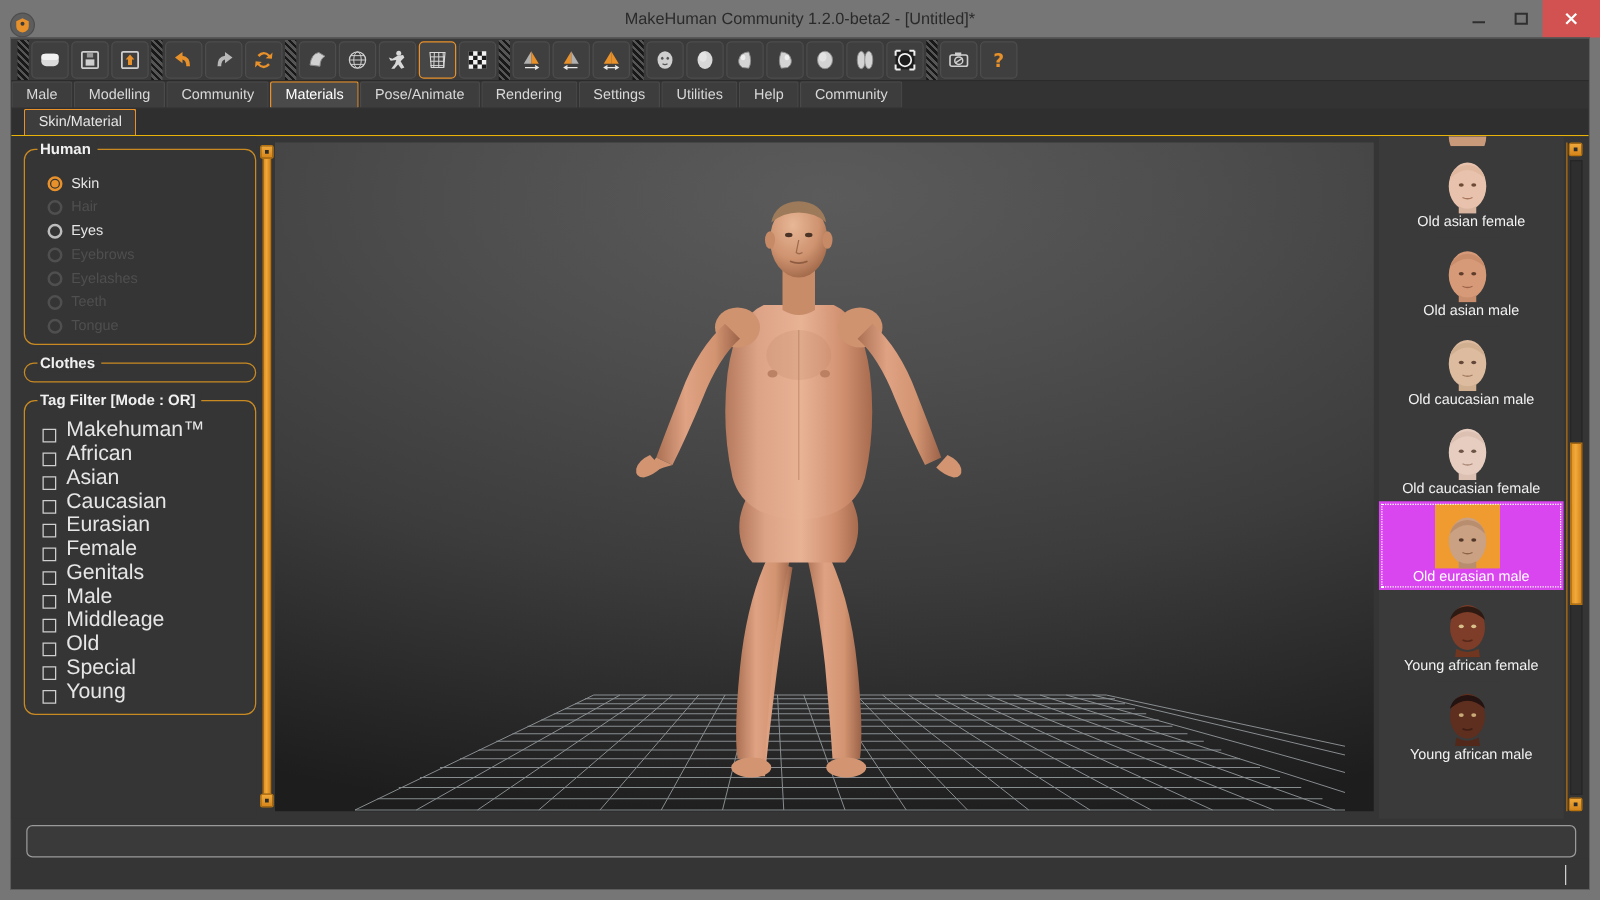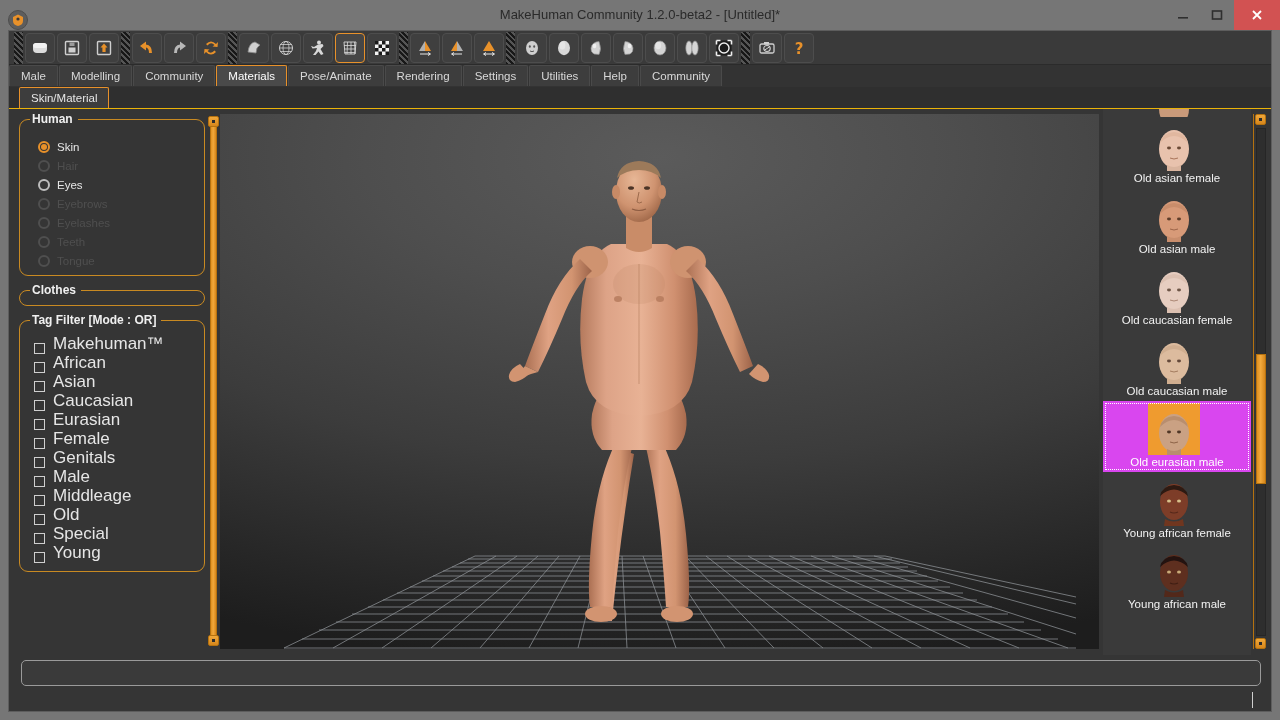--- a/index.html
+++ b/index.html
@@ -781,44 +781,44 @@
               <path d="M19 46 Q26 50 33 46 L33 52 L19 52 Z" fill="#c88d6c"></path>
             </svg>
           </div>
           <span class="mat-label">Old asian male</span>
         </div>
 
         <div class="mat-item">
           <div class="mat-thumb">
             <svg width="52" height="52" viewBox="0 0 52 52">
               <rect width="52" height="52" fill="#3a3a3a"></rect>
+              <ellipse cx="26" cy="30" rx="15" ry="19" fill="#dcbb9e"></ellipse>
+              <path d="M12 24 Q26 10 40 24 Q38 14 26 13 Q14 14 12 24 Z" fill="#d0ae90"></path>
+              <ellipse cx="21" cy="29" rx="2" ry="1.4" fill="#63483a"></ellipse>
+              <ellipse cx="31" cy="29" rx="2" ry="1.4" fill="#63483a"></ellipse>
+              <path d="M22 39 Q26 41 30 39" stroke="#a37b5f" stroke-width="1" fill="none"></path>
+              <path d="M19 46 Q26 50 33 46 L33 52 L19 52 Z" fill="#d0ae90"></path>
+            </svg>
+          </div>
+          <span class="mat-label">Old caucasian male</span>
+        </div>
+
+        <div class="mat-item">
+          <div class="mat-thumb">
+            <svg width="52" height="52" viewBox="0 0 52 52">
+              <rect width="52" height="52" fill="#3a3a3a"></rect>
               <ellipse cx="26" cy="30" rx="15" ry="19" fill="#e6cdc0"></ellipse>
               <path d="M12 24 Q26 10 40 24 Q38 14 26 13 Q14 14 12 24 Z" fill="#dcc0b1"></path>
               <ellipse cx="21" cy="29" rx="2" ry="1.4" fill="#6d5546"></ellipse>
               <ellipse cx="31" cy="29" rx="2" ry="1.4" fill="#6d5546"></ellipse>
               <path d="M22 39 Q26 41 30 39" stroke="#ab8774" stroke-width="1" fill="none"></path>
               <path d="M19 46 Q26 50 33 46 L33 52 L19 52 Z" fill="#dcc0b1"></path>
             </svg>
           </div>
           <span class="mat-label">Old caucasian female</span>
-        </div>
-
-        <div class="mat-item">
-          <div class="mat-thumb">
-            <svg width="52" height="52" viewBox="0 0 52 52">
-              <rect width="52" height="52" fill="#3a3a3a"></rect>
-              <ellipse cx="26" cy="30" rx="15" ry="19" fill="#dcbb9e"></ellipse>
-              <path d="M12 24 Q26 10 40 24 Q38 14 26 13 Q14 14 12 24 Z" fill="#d0ae90"></path>
-              <ellipse cx="21" cy="29" rx="2" ry="1.4" fill="#63483a"></ellipse>
-              <ellipse cx="31" cy="29" rx="2" ry="1.4" fill="#63483a"></ellipse>
-              <path d="M22 39 Q26 41 30 39" stroke="#a37b5f" stroke-width="1" fill="none"></path>
-              <path d="M19 46 Q26 50 33 46 L33 52 L19 52 Z" fill="#d0ae90"></path>
-            </svg>
-          </div>
-          <span class="mat-label">Old caucasian male</span>
         </div>
 
         <div class="mat-item selected">
           <div class="mat-thumb">
             <svg width="52" height="52" viewBox="0 0 52 52">
               <rect width="52" height="52" fill="#ef9b2f"></rect>
               <ellipse cx="26" cy="30" rx="15" ry="19" fill="#caa183"></ellipse>
               <path d="M12 24 Q26 10 40 24 Q38 14 26 13 Q14 14 12 24 Z" fill="#b88e6f"></path>
               <ellipse cx="21" cy="29" rx="2" ry="1.4" fill="#503727"></ellipse>
               <ellipse cx="31" cy="29" rx="2" ry="1.4" fill="#503727"></ellipse>

